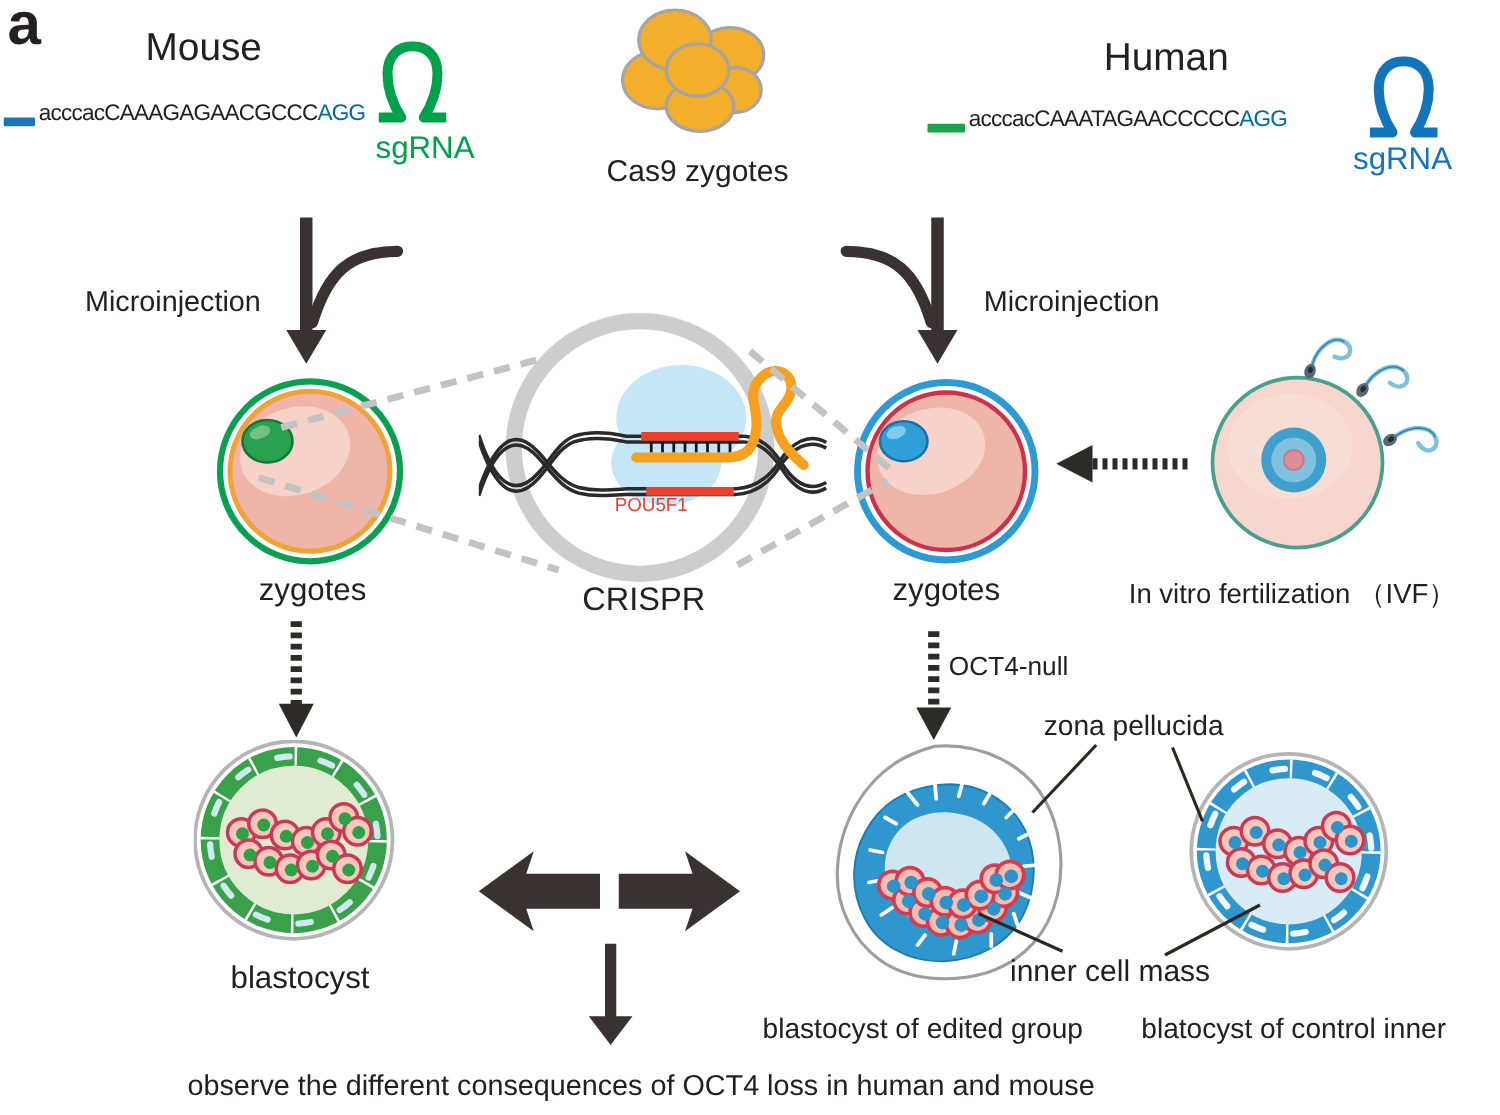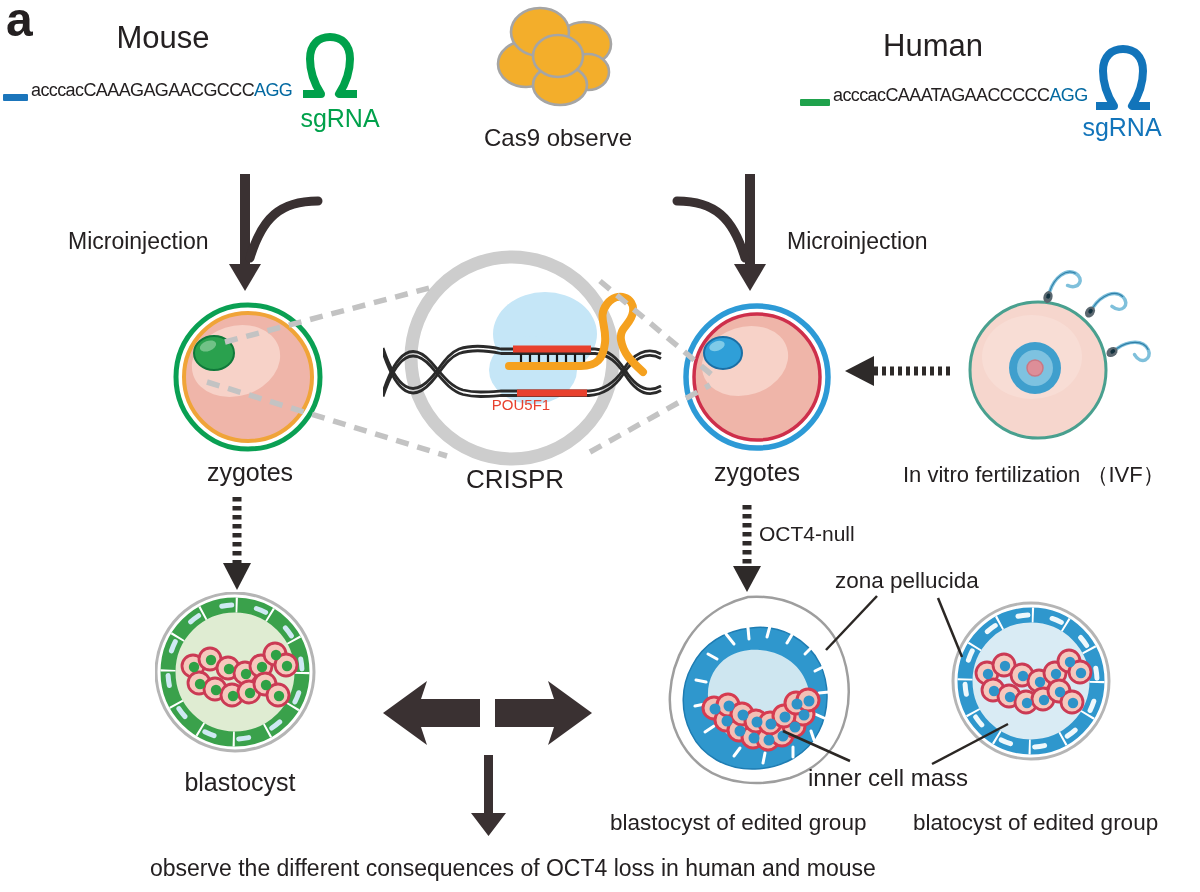--- a/index.html
+++ b/index.html
@@ -25,24 +25,24 @@
   <div class="lbl" style="left:6px;top:-8px;font-size:48px;font-weight:600;">a</div>
 
   <div class="lbl ctr" style="left:88px;top:20px;width:150px;font-size:31px;">Mouse</div>
   <div class="seqrow" style="left:3px;top:80px;">
     <span class="leadbar" style="width:25px;background:#1b75bb;"></span>
       <span>acccacCAAAGAGAACGCCC</span>
       <span class="pam">AGG</span>
   </div>
   <div class="lbl ctr green" style="left:300px;top:104px;width:80px;font-size:25px;">sgRNA</div>
 
-  <div class="lbl ctr" style="left:478px;top:124px;width:160px;font-size:24px;">Cas9 observe</div>
+  <div class="lbl ctr" style="left:478px;top:124px;width:160px;font-size:24px;">Cas9 zygotes</div>
 
   <div class="lbl ctr" style="left:858px;top:28px;width:150px;font-size:31px;">Human</div>
-  <div class="seqrow" style="left:800px;top:85px;">
+  <div class="seqrow" style="left:742px;top:85px;">
     <span class="leadbar" style="width:30px;background:#1fa24c;"></span>
       <span>acccacCAAATAGAACCCCC</span>
       <span class="pam">AGG</span>
   </div>
   <div class="lbl ctr blue" style="left:1080px;top:113px;width:84px;font-size:25px;">sgRNA</div>
 
   <div class="lbl" style="left:68px;top:228px;font-size:23px;">Microinjection</div>
   <div class="lbl" style="left:787px;top:228px;font-size:23px;">Microinjection</div>
 
   <div class="lbl ctr" style="left:190px;top:458px;width:120px;font-size:25px;">zygotes</div>
@@ -50,21 +50,21 @@
   <div class="lbl ctr redtxt" style="left:488px;top:396px;width:66px;font-size:15px;">POU5F1</div>
   <div class="lbl ctr" style="left:697px;top:458px;width:120px;font-size:25px;">zygotes</div>
   <div class="lbl" style="left:903px;top:460px;font-size:22px;">In vitro fertilization （IVF）</div>
 
   <div class="lbl" style="left:759px;top:522px;font-size:21px;">OCT4-null</div>
 
   <div class="lbl ctr" style="left:175px;top:768px;width:130px;font-size:25px;">blastocyst</div>
   <div class="lbl" style="left:835px;top:568px;font-size:22.5px;">zona pellucida</div>
   <div class="lbl" style="left:610px;top:810px;font-size:22.5px;">blastocyst of edited group</div>
   <div class="lbl" style="left:808px;top:764px;font-size:24px;">inner cell mass</div>
-  <div class="lbl" style="left:913px;top:810px;font-size:22.5px;">blatocyst of edited group</div>
+  <div class="lbl" style="left:913px;top:810px;font-size:22.5px;">blatocyst of control inner</div>
   <div class="lbl" style="left:150px;top:855px;font-size:23px;">observe the different consequences of OCT4 loss in human and mouse</div>
 
   <svg class="icon" style="left:300px;top:33px;" width="60" height="66" viewBox="0 0 60 66">
     <path d="M3,61 H21 C14,50 10,38 10,26 C10,11 19,4 30,4 C41,4 50,11 50,26 C50,38 46,50 39,61 H57" fill="none" stroke="#00a14b" stroke-width="8" stroke-linejoin="round"></path>
   </svg>
 
   <svg class="icon" style="left:1093px;top:45px;" width="60" height="66" viewBox="0 0 60 66">
     <path d="M3,61 H21 C14,50 10,38 10,26 C10,11 19,4 30,4 C41,4 50,11 50,26 C50,38 46,50 39,61 H57" fill="none" stroke="#1274ba" stroke-width="8" stroke-linejoin="round"></path>
   </svg>
 

